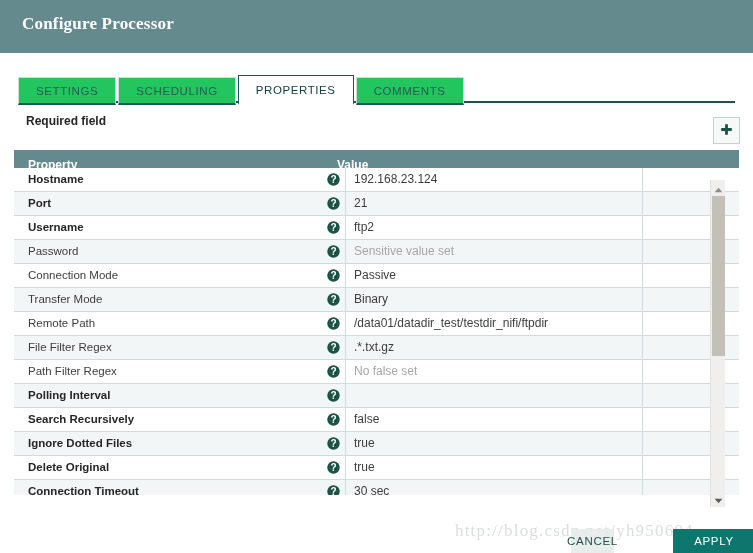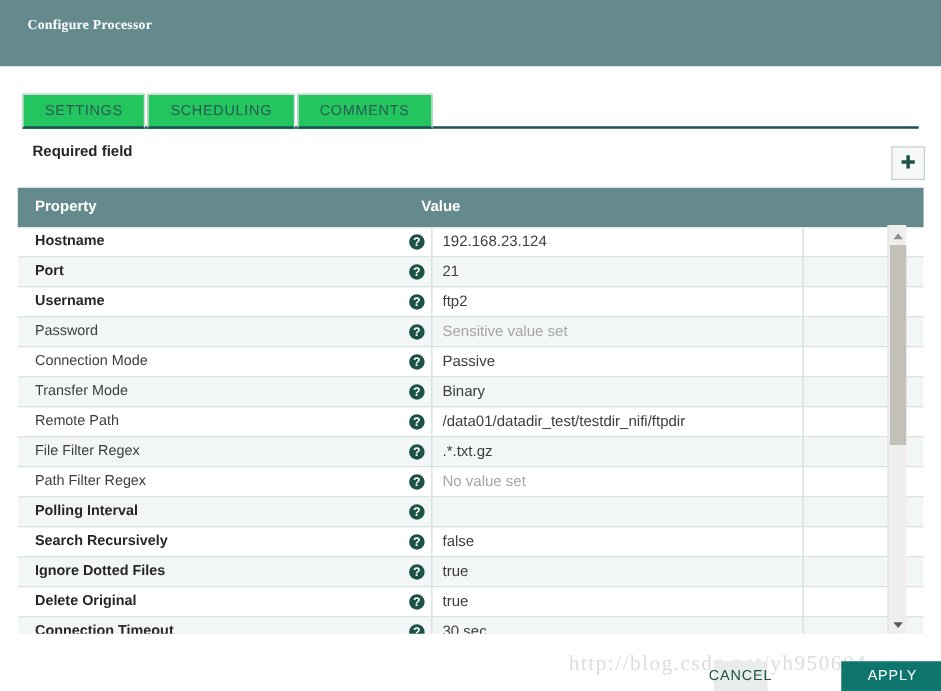--- a/index.html
+++ b/index.html
@@ -20,21 +20,21 @@
 
   
   .titlebar {
     position: absolute; left: 0; top: 0;
     width: 753px; height: 53px;
     background: #648a8e;
   }
   .titlebar-text {
     position: absolute; left: 22px; top: 14px;
     color: #ffffff;
-    font-size: 11px;
+    font-size: 17px;
     font-weight: bold;
     letter-spacing: 0.2px;
     font-family: "Liberation Serif", serif;
   }
 
   
   .tabstrip {
     position: absolute; left: 0; top: 53px;
     width: 753px; height: 46px;
   }
@@ -98,21 +98,21 @@
 
   
   .table-wrap {
     position: absolute;
     left: 14px; top: 150px;
     width: 725px; height: 357px;
     overflow: hidden;
   }
   .thead {
     position: relative;
-    width: 725px; height: 32px;
+    width: 725px; height: 18px;
     background: #648a8e;
     color: #ffffff;
   }
   .th {
     position: absolute; top: 0;
     height: 30px;
     line-height: 30px;
     font-size: 12px;
     font-weight: bold;
   }
@@ -239,20 +239,21 @@
 
   <div class="titlebar">
     <div class="titlebar-text">Configure Processor</div>
   </div>
 
   <div class="tabstrip">
     <div class="tab-underline"></div>
     <div class="tabs-inner" id="tabs-inner">
         <div class="tab">SETTINGS</div>
         <div class="tab">SCHEDULING</div>
+        <div class="tab active">PROPERTIES</div>
         <div class="tab">COMMENTS</div>
       </div>
   </div>
 
   <div class="reqrow">
     <div class="req-label">Required field</div>
   </div>
   <div class="add-btn">
     <span>
       <svg width="15" height="15" viewBox="0 0 15 15">
@@ -373,21 +374,21 @@
         </div>
         <div class="trow">
           <div class="cell-prop">Path Filter Regex</div>
           <div class="help-icon">
             <svg width="13" height="13" viewBox="0 0 13 13">
               <circle cx="6.5" cy="6.5" r="6.2" fill="#1d5247"></circle>
               <text x="6.5" y="10" text-anchor="middle" font-size="10" font-family="Liberation Sans, sans-serif" font-weight="bold" fill="#ffffff">?</text>
             </svg>
           </div>
           <div class="vdiv vdiv-1"></div>
-          <div class="cell-val unset">No value set</div>
+          <div class="cell-val unset">No false set</div>
           <div class="vdiv vdiv-2"></div>
           <div class="cell-extra"></div>
         </div>
         <div class="trow alt">
           <div class="cell-prop req">Polling Interval</div>
           <div class="help-icon">
             <svg width="13" height="13" viewBox="0 0 13 13">
               <circle cx="6.5" cy="6.5" r="6.2" fill="#1d5247"></circle>
               <text x="6.5" y="10" text-anchor="middle" font-size="10" font-family="Liberation Sans, sans-serif" font-weight="bold" fill="#ffffff">?</text>
             </svg>

